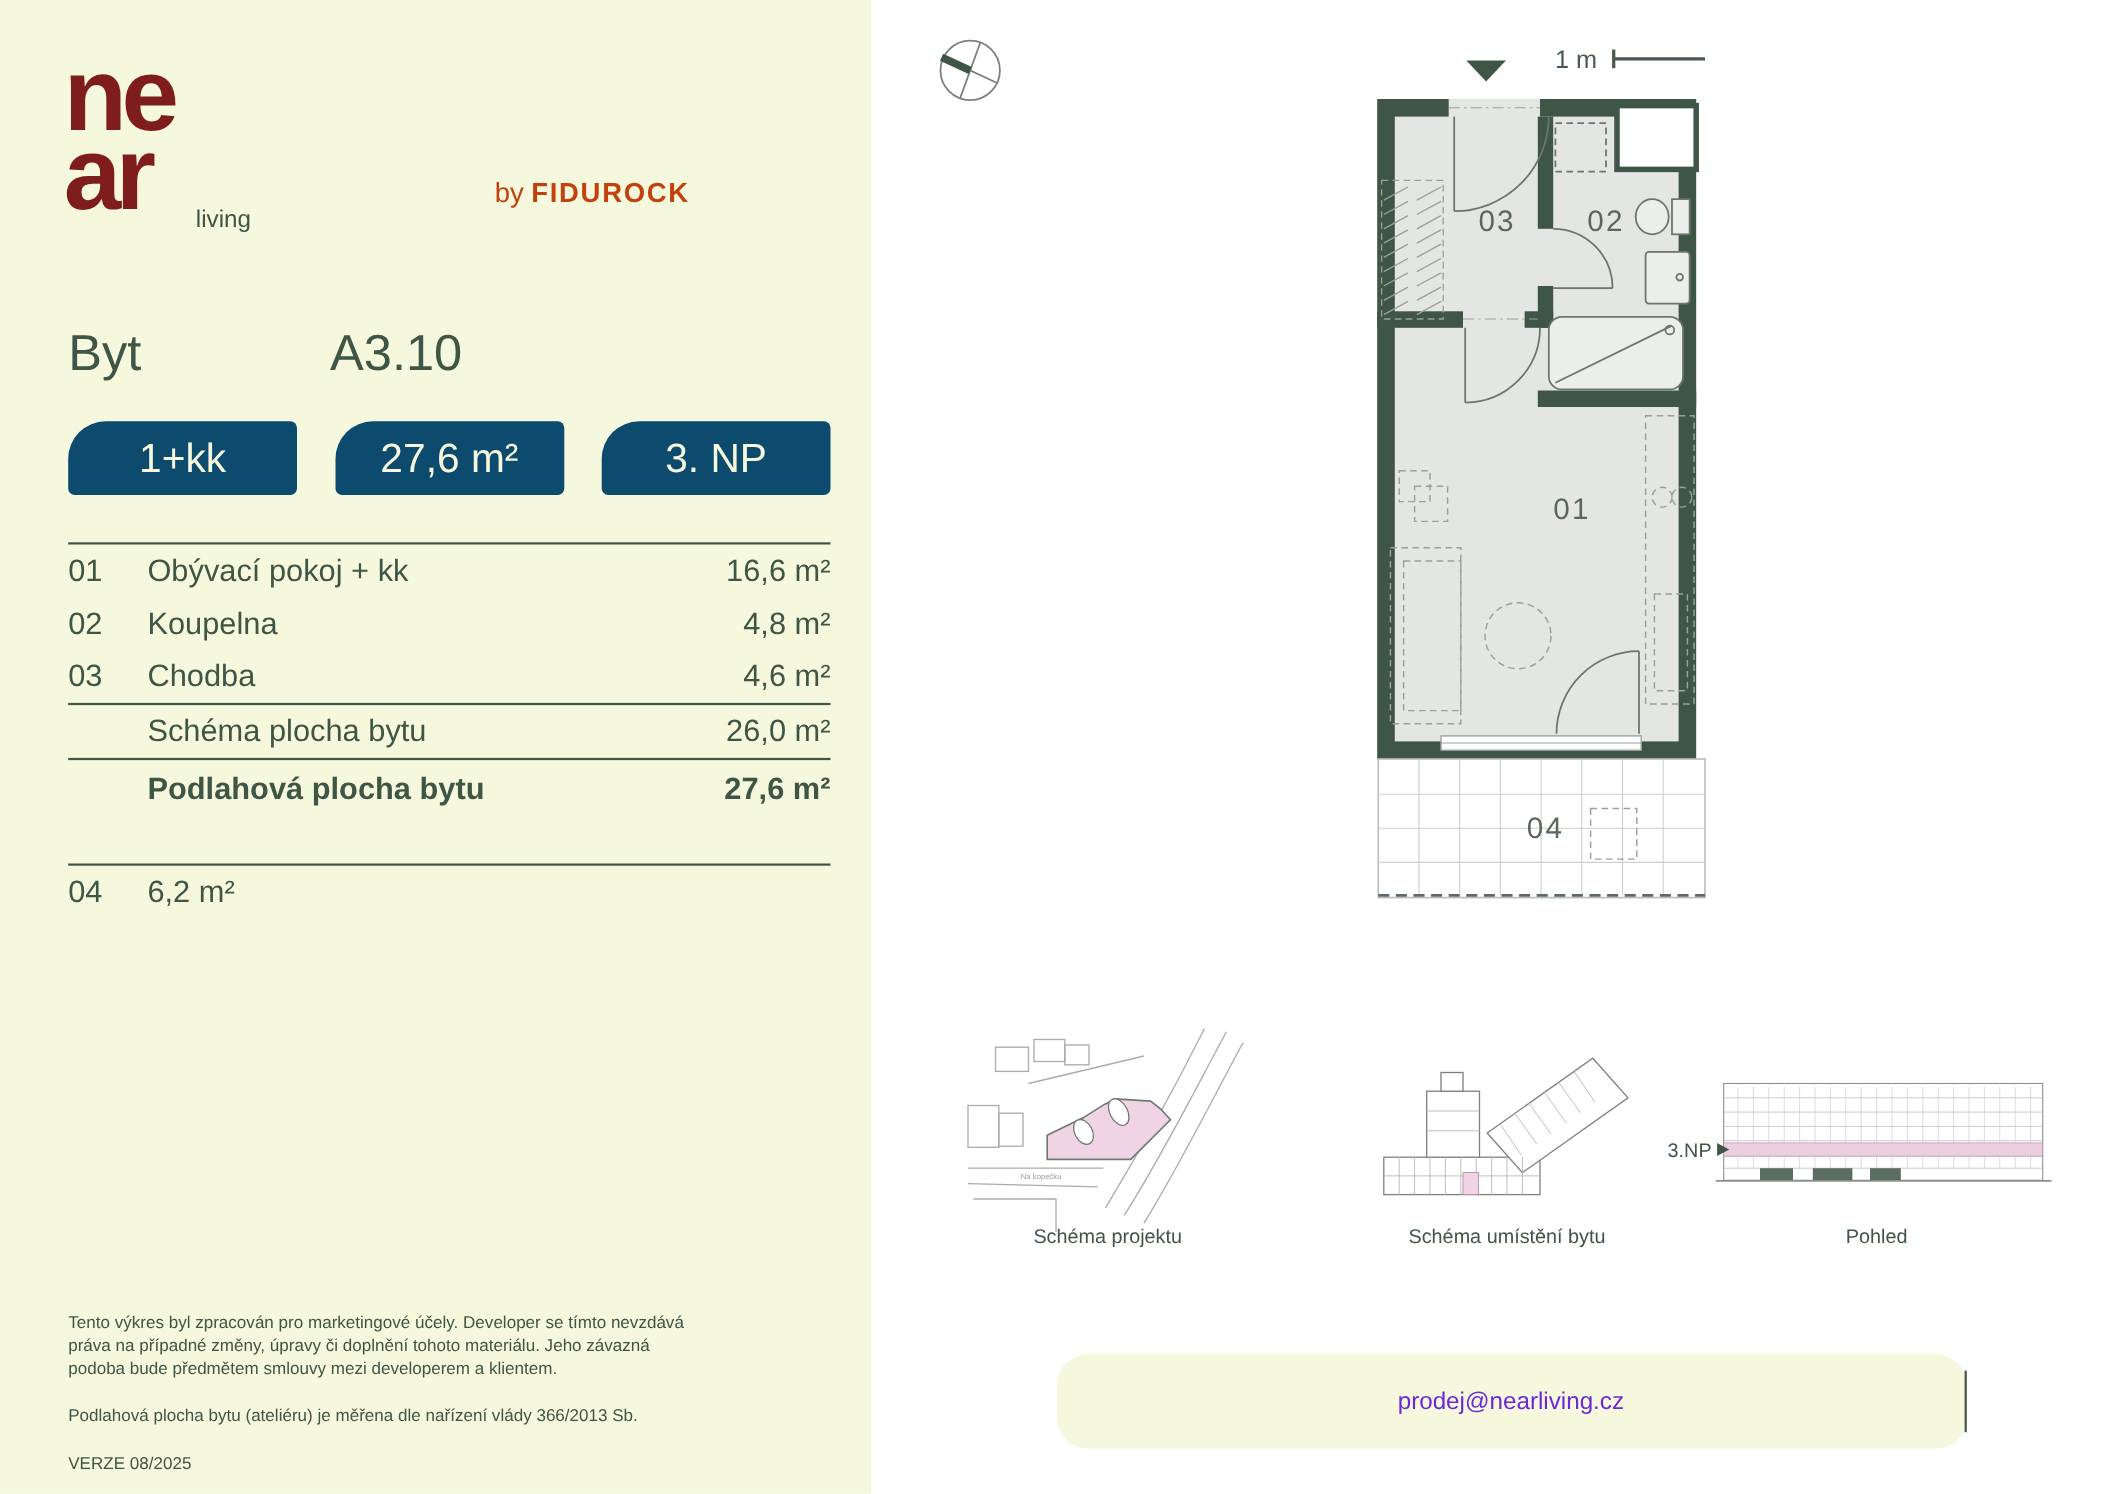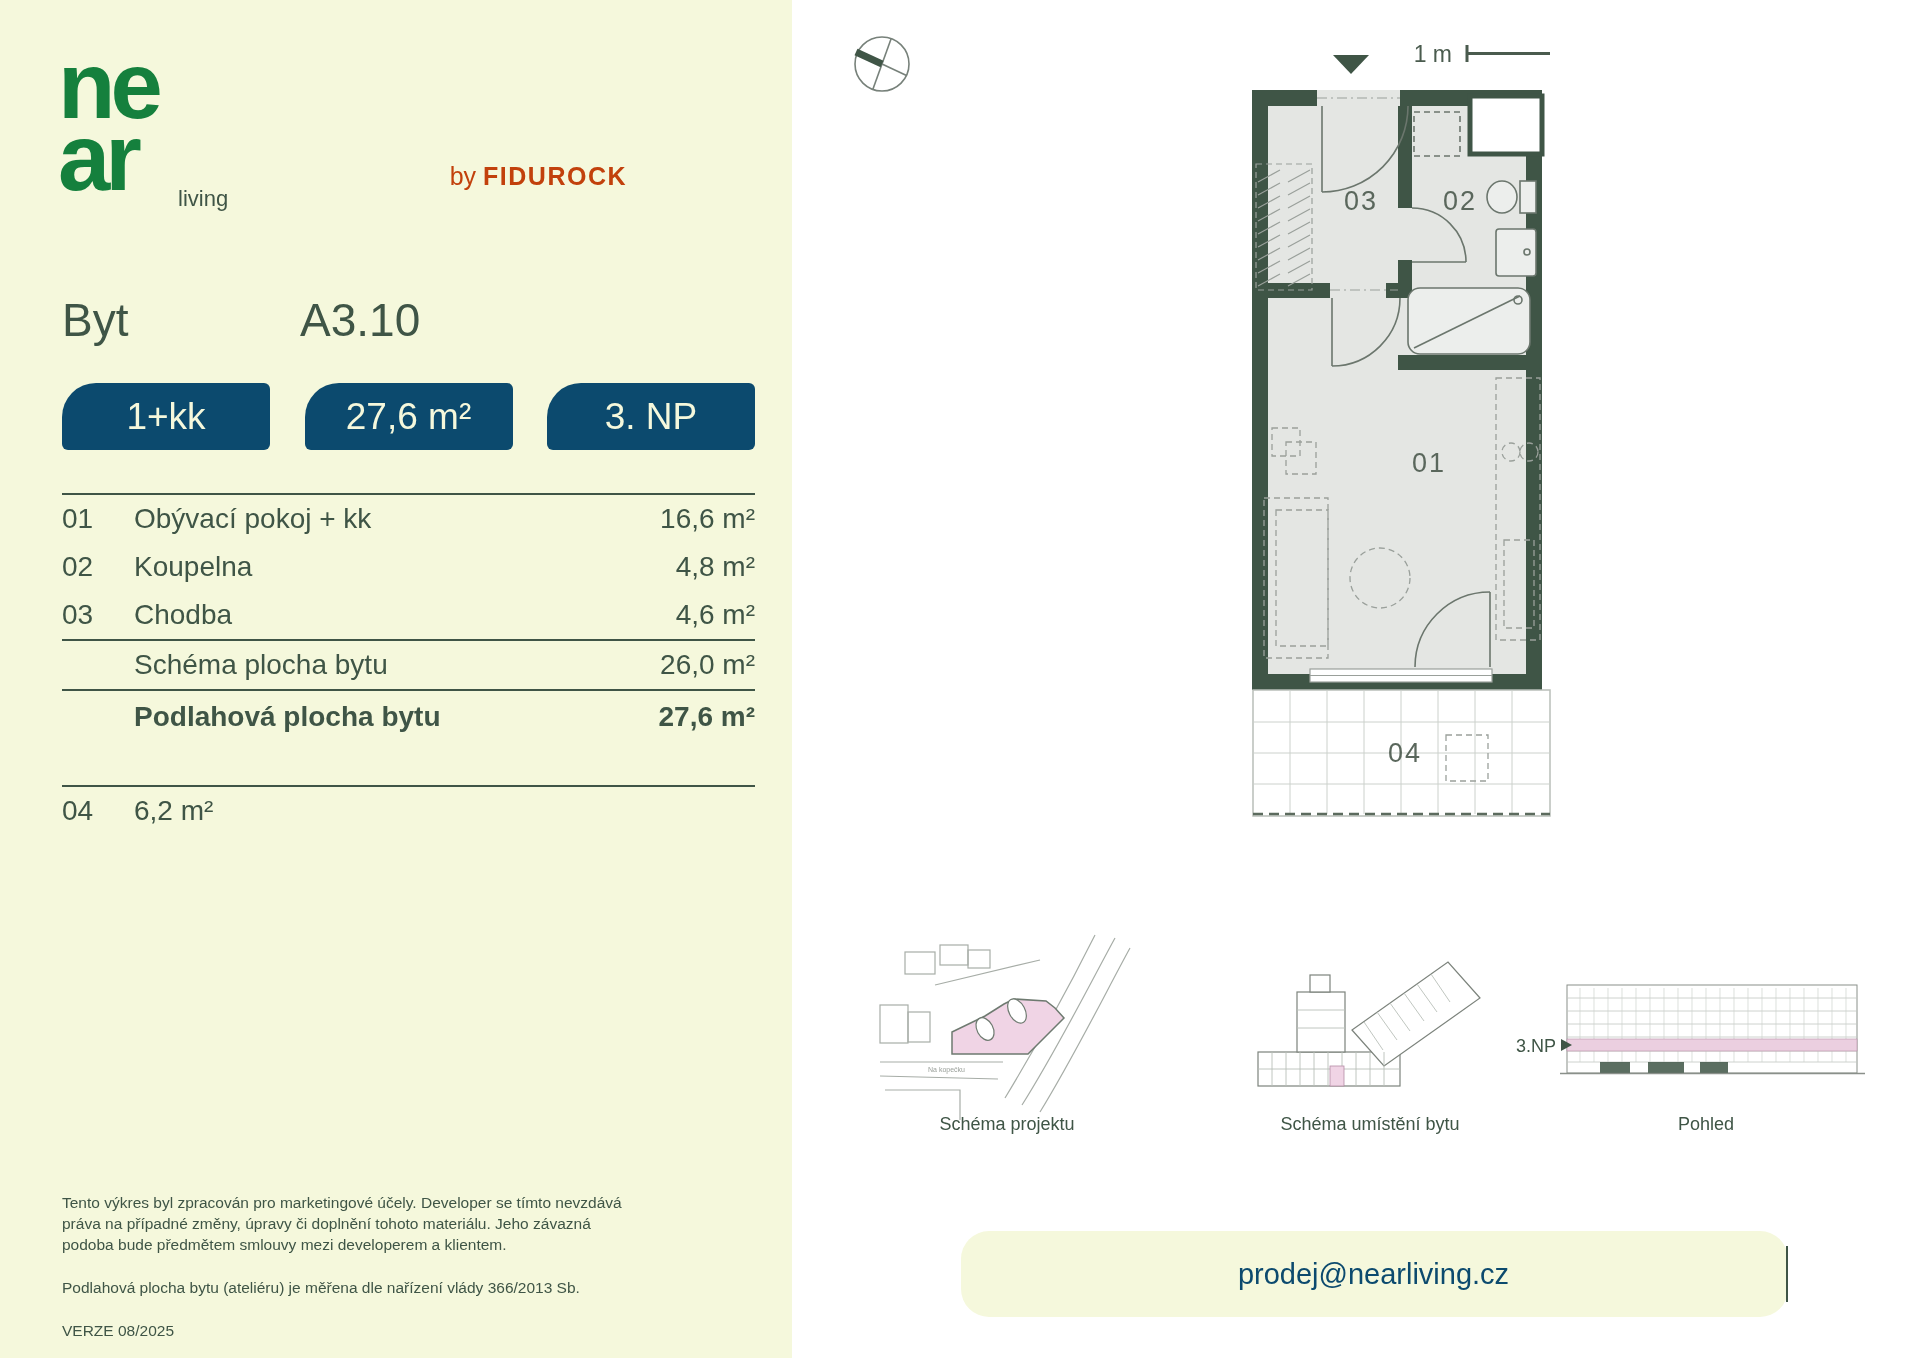--- a/index.html
+++ b/index.html
@@ -3,21 +3,21 @@
 <meta charset="utf-8">
 <style>
   html,body{margin:0;padding:0;}
   body{
     width:1920px;height:1358px;position:relative;background:#ffffff;
     font-family:"Liberation Sans", sans-serif;color:#3f5546;overflow:hidden;
   }
   
   .left-panel{position:absolute;left:0;top:0;width:792px;height:1358px;background:#f5f8dc;}
   .logo{position:absolute;left:58px;top:50px;line-height:72px;font-weight:800;
-        font-size:94px;letter-spacing:-5px;color:#15803d;}
+        font-size:94px;letter-spacing:-5px;color:#7f1d1d;}
   .logo .row{height:72px;}
   .logo-living{position:absolute;left:178px;top:186px;font-size:22px;font-weight:500;letter-spacing:0;}
   .byline{position:absolute;right:165px;top:162px;font-size:25px;color:#c2410c;}
   .byline .b{font-weight:700;letter-spacing:1.5px;}
   .hdr-label{position:absolute;left:62px;top:293px;font-size:46px;}
   .hdr-unit{position:absolute;left:300px;top:293px;font-size:46px;}
   .badges{position:absolute;left:62px;top:383px;width:693px;display:flex;justify-content:space-between;}
   .badge{width:208px;height:67px;background:#0c4a6e;color:#f5f8dc;
          border-radius:34px 6px 6px 6px;display:flex;align-items:center;justify-content:center;
          font-size:37px;}
@@ -28,21 +28,21 @@
   .trow .nm{flex:1;}
   .trow .val{text-align:right;}
   .trow.bold{font-weight:700;height:52px;}
   .tspacer{height:42px;}
   .disclaimer{position:absolute;left:62px;top:1192px;width:568px;font-size:15.5px;line-height:21px;}
   .disclaimer p{margin:0 0 22px 0;}
   .version{margin-top:4px;}
   
   .contact-bar{position:absolute;left:961px;top:1231px;width:827px;height:86px;background:#f5f8dc;
                border-radius:28px;display:flex;align-items:center;}
-  .contact-bar .cell{flex:1;text-align:center;font-size:29px;color:#0c4a6e;}
+  .contact-bar .cell{flex:1;text-align:center;font-size:22px;color:#6d28d9;}
   .contact-divider{width:2px;height:56px;background:#3f5546;}
   
   .gfx{position:absolute;left:0;top:0;width:1920px;height:1358px;}
   svg text{font-family:"Liberation Sans", sans-serif;}
 </style>
 </head>
 <body>
 
 <div class="left-panel">
 

